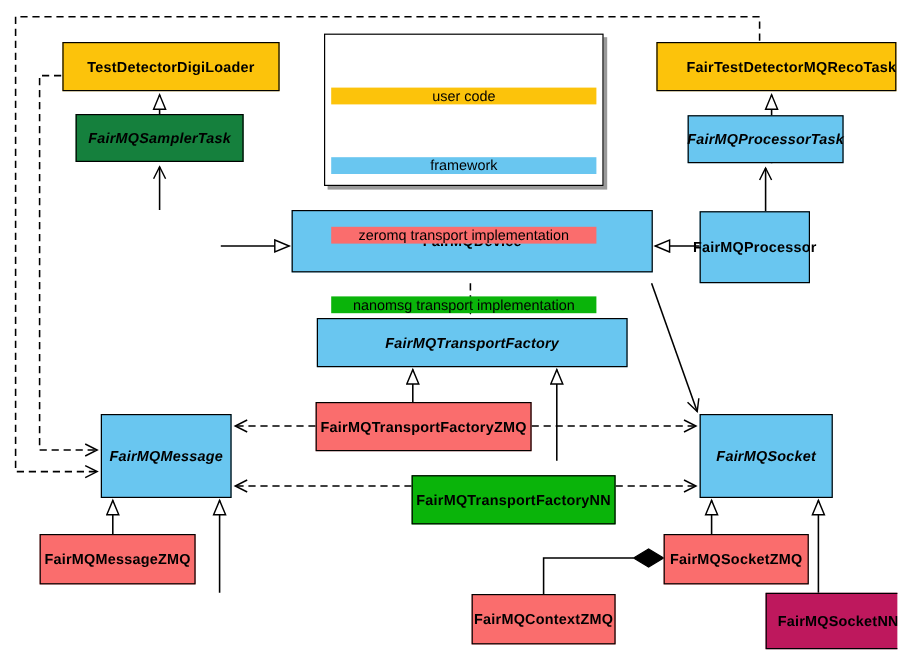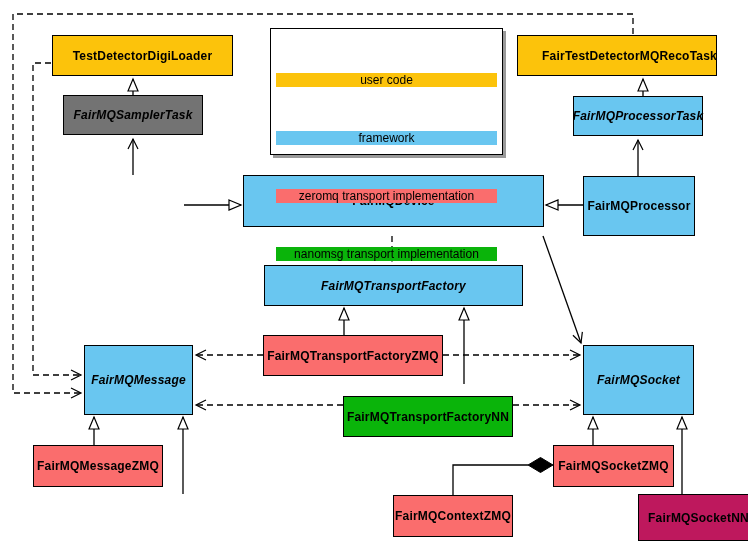--- a/index.html
+++ b/index.html
@@ -63,33 +63,33 @@
     <line x1="343" y1="405" x2="196" y2="405" stroke="#000" stroke-width="1.3" stroke-dasharray="6,4" marker-end="url(#openarrow)"></line>
     <line x1="513" y1="405" x2="580" y2="405" stroke="#000" stroke-width="1.3" stroke-dasharray="6,4" marker-end="url(#openarrow)"></line>
 
     <polyline points="453,495 453,465 528,465" fill="none" stroke="#000" stroke-width="1.3"></polyline>
     <polygon points="528,465 540.5,457.5 553,465 540.5,472.5" fill="#000" stroke="#000"></polygon>
   </svg>
 
   <div class="node" style="left: 52px; top: 35px; width: 181px; height: 41px; background-color: rgb(252, 195, 11);">
     <span>TestDetectorDigiLoader</span>
   </div>
-  <div class="node" style="left: 517px; top: 35px; width: 200px; height: 41px; background-color: rgb(252, 195, 11); padding-left: 25px;">
+  <div class="node" style="left: 547px; top: 35px; width: 200px; height: 41px; background-color: rgb(252, 195, 11); padding-left: 25px;">
     <span>FairTestDetectorMQRecoTask</span>
   </div>
-  <div class="node abstract" style="left: 63px; top: 95px; width: 140px; height: 40px; background-color: #737373;">
+  <div class="node abstract" style="left: 63px; top: 95px; width: 140px; height: 40px; background-color: #15803d;">
     <span>FairMQSamplerTask</span>
   </div>
   <div class="node abstract" style="left: 573px; top: 96px; width: 130px; height: 40px; background-color: rgb(105, 198, 240);">
     <span>FairMQProcessorTask</span>
   </div>
   <div class="node" style="left: 243px; top: 175px; width: 301px; height: 52px; background-color: rgb(105, 198, 240);">
     <span>FairMQDevice</span>
   </div>
-  <div class="node" style="left: 583px; top: 176px; width: 112px; height: 60px; background-color: rgb(105, 198, 240);">
+  <div class="node" style="left: 583px; top: 176px; width: 92px; height: 60px; background-color: rgb(105, 198, 240);">
     <span>FairMQProcessor</span>
   </div>
   <div class="node abstract" style="left: 264px; top: 265px; width: 259px; height: 41px; background-color: rgb(105, 198, 240);">
     <span>FairMQTransportFactory</span>
   </div>
   <div class="node" style="left: 263px; top: 335px; width: 180px; height: 41px; background-color: rgb(250, 109, 109);">
     <span>FairMQTransportFactoryZMQ</span>
   </div>
   <div class="node" style="left: 343px; top: 384px; width: 170px; height: 41px; background-color: rgb(10, 180, 10); margin-top: 12px;">
     <span>FairMQTransportFactoryNN</span>

